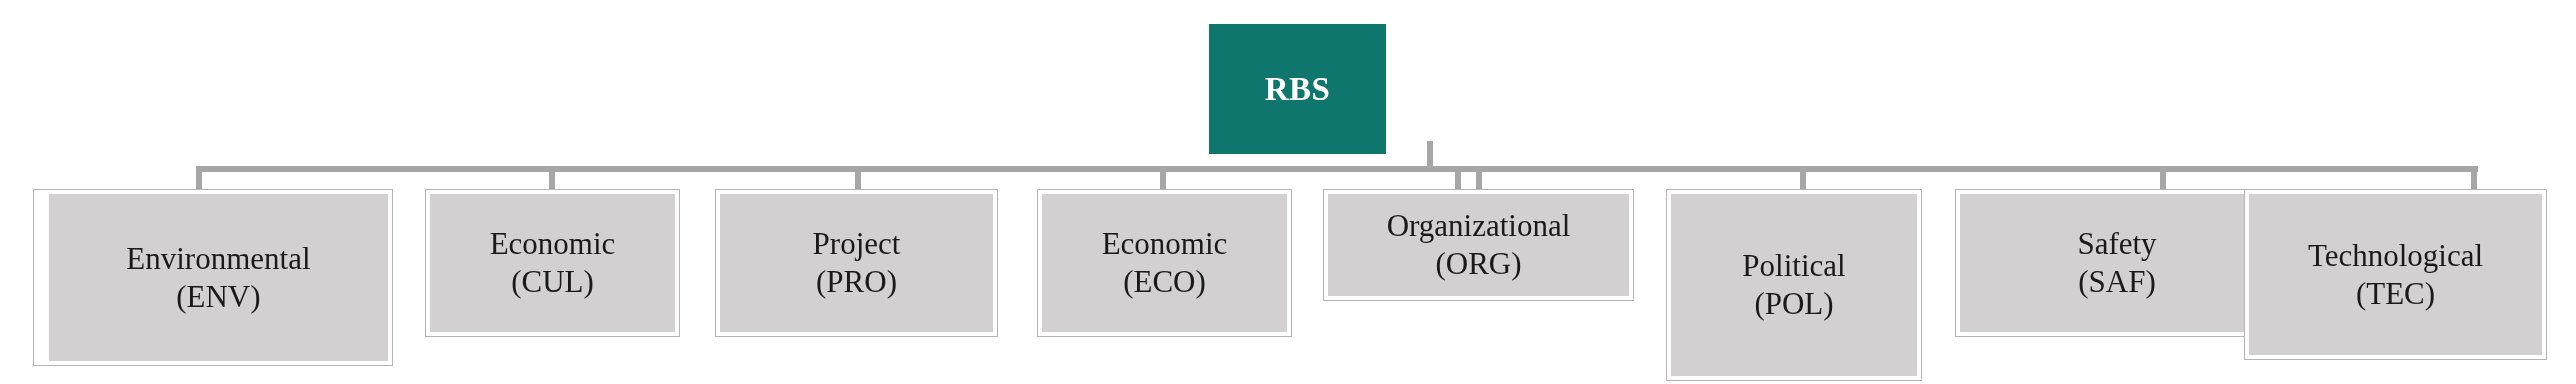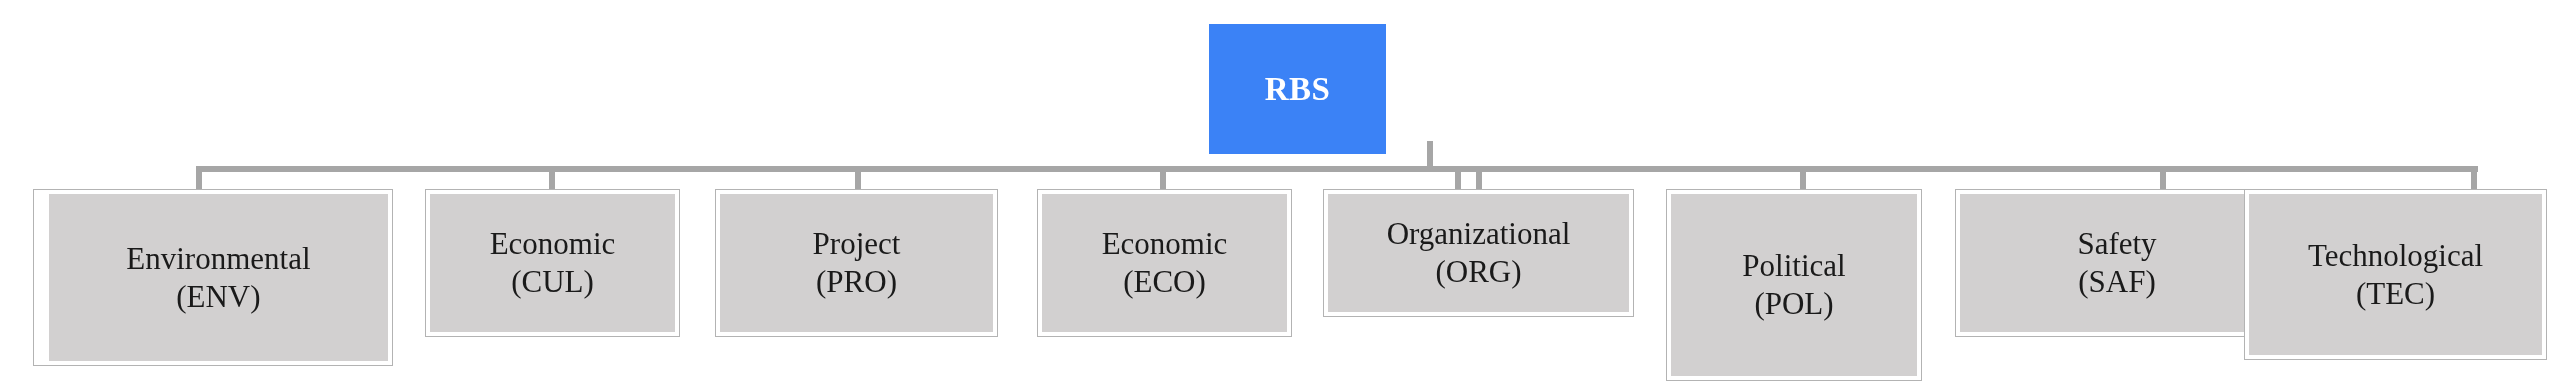--- a/index.html
+++ b/index.html
@@ -16,21 +16,21 @@
     width: 2576px;
     height: 385px;
     background: #ffffff;
     overflow: hidden;
   }
 
   
   .root-node {
     position: absolute;
     box-sizing: border-box;
-    background: #3b82f6;
+    background: #0f766e;
     border: 2.5px solid #ffffff;
     display: flex;
     align-items: center;
     justify-content: center;
     color: #ffffff;
     font-weight: bold;
     font-size: 33px;
     letter-spacing: 0.4px;
     line-height: 1.1;
     text-align: center;
@@ -130,21 +130,21 @@
     </div>
   </div>
 
   <div class="leaf-node" style="left:1037px; top:189px; width:255px; height:148px;">
     <div class="leaf-fill">
       <span class="leaf-line">Economic</span>
       <span class="leaf-line">(ECO)</span>
     </div>
   </div>
 
-  <div class="leaf-node" style="left:1323px; top:189px; width:311px; height:128px;font-family:Liberation Serif, serif;">
+  <div class="leaf-node" style="left:1323px; top:189px; width:311px; height:112px;font-family:Liberation Serif, serif;">
     <div class="leaf-fill">
       <span class="leaf-line">Organizational</span>
       <span class="leaf-line">(ORG)</span>
     </div>
   </div>
 
   <div class="leaf-node" style="left:1666px; top:189px; width:256px; height:192px;">
     <div class="leaf-fill">
       <span class="leaf-line">Political</span>
       <span class="leaf-line">(POL)</span>

